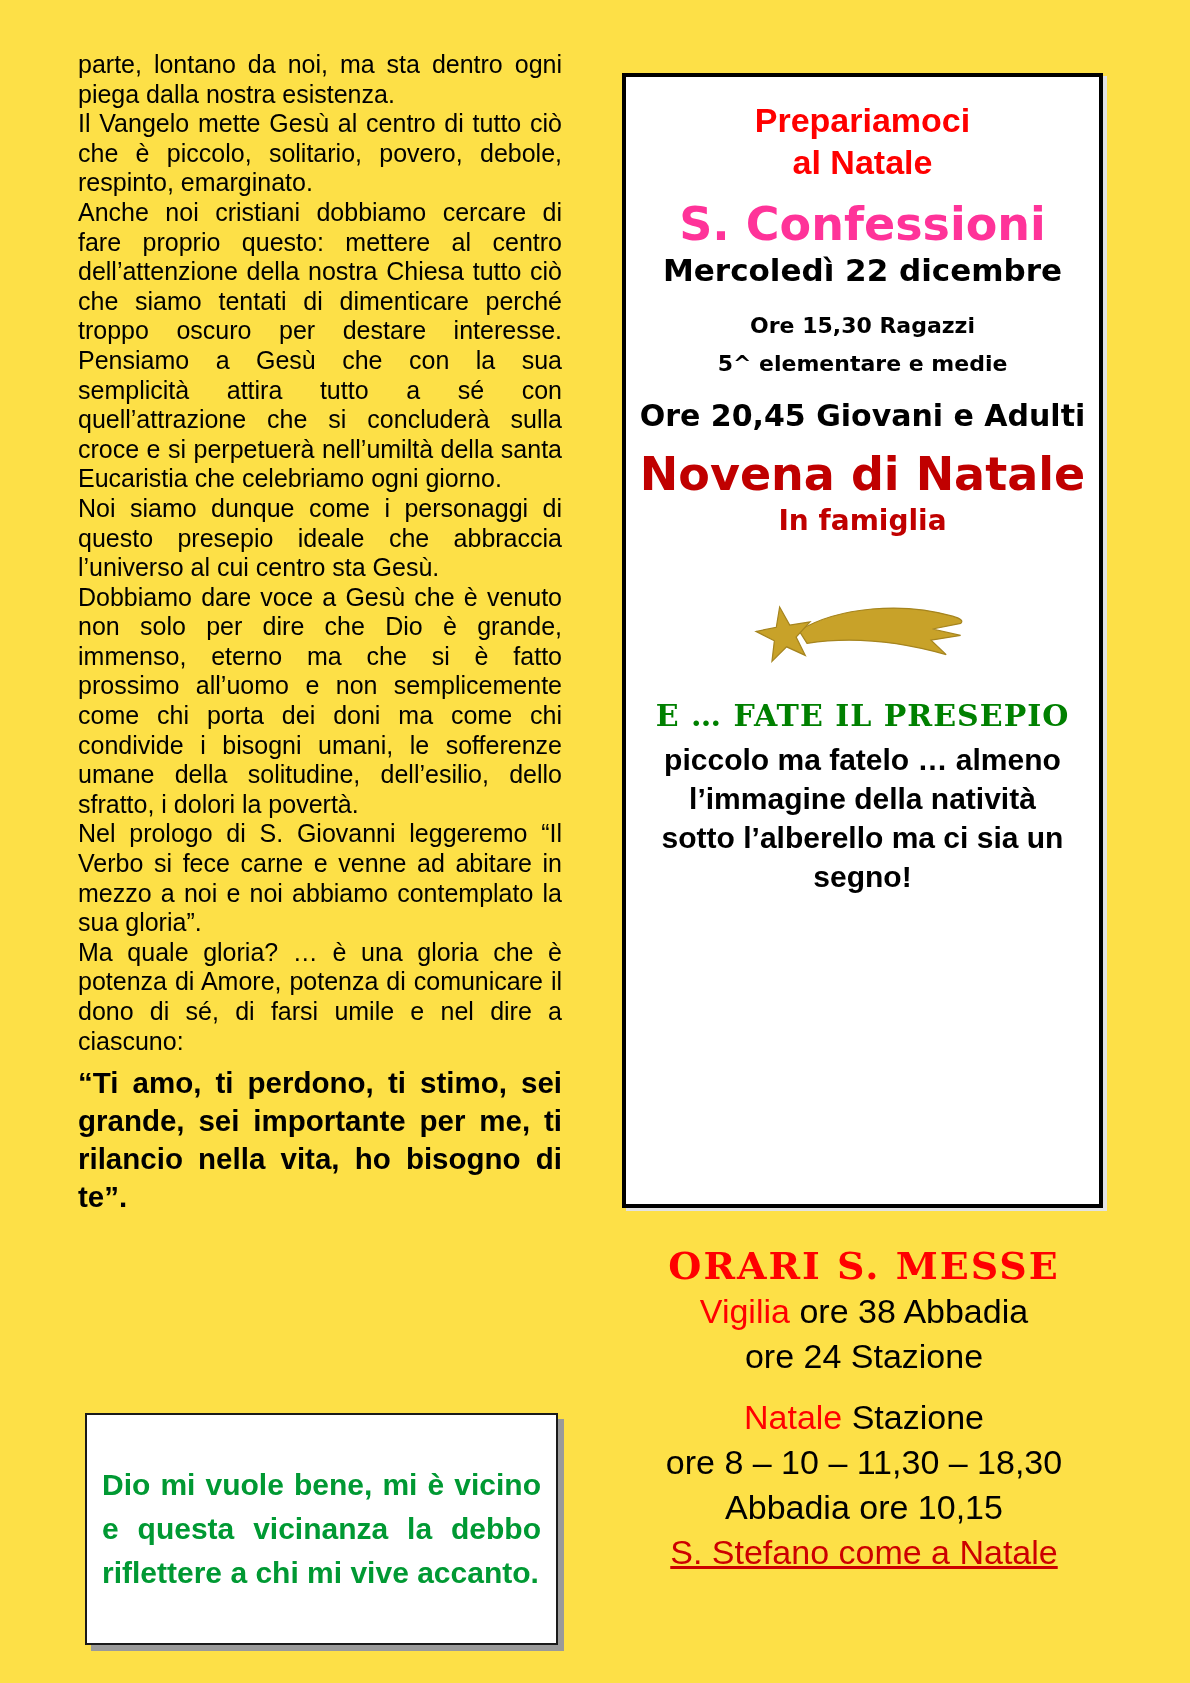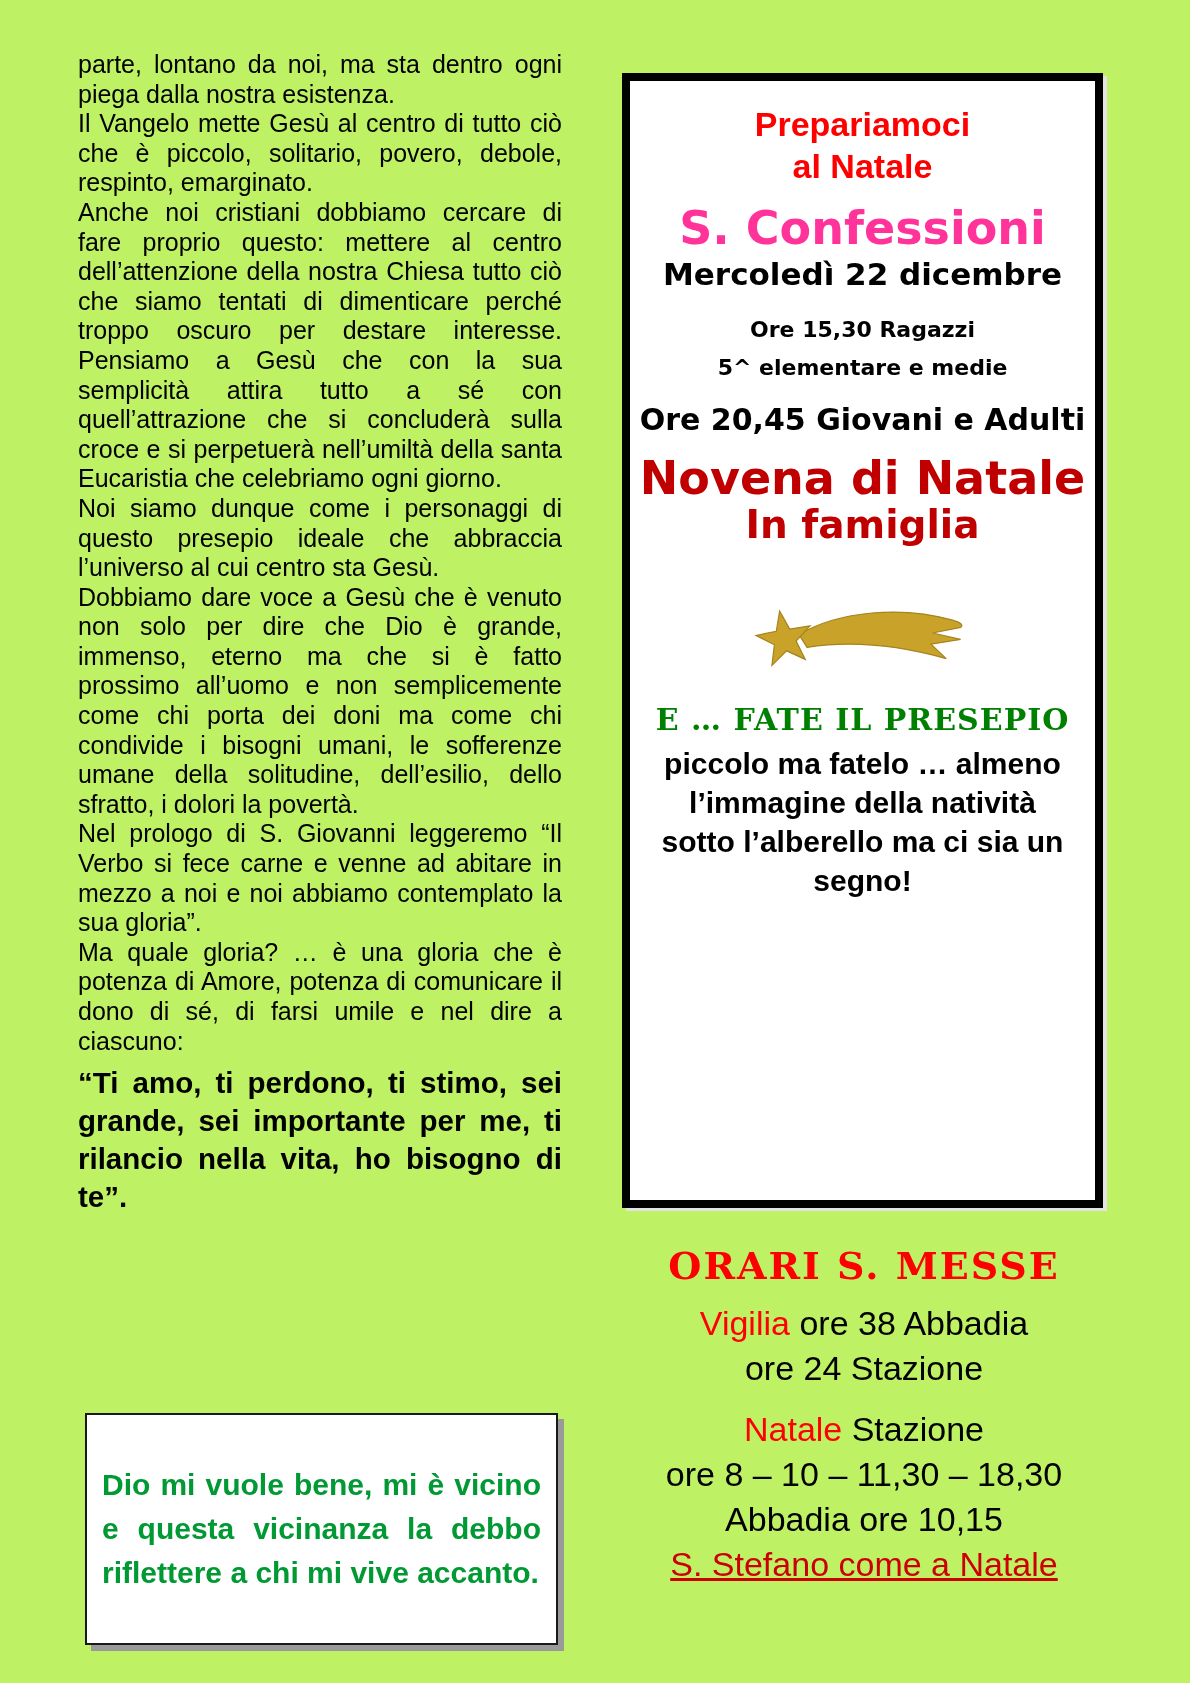--- a/index.html
+++ b/index.html
@@ -1,54 +1,54 @@
 <!DOCTYPE html>
 <html><head>
 <meta charset="utf-8">
 <style>
   html,body{margin:0;padding:0;background:#ffffff;}
-  .page{position:relative;width:1190px;height:1683px;background:#bef264;
+  .page{position:relative;width:1190px;height:1683px;background:#fde047;
         font-family:"Liberation Sans",sans-serif;color:#000;overflow:hidden;}
 
   
   .left-col{position:absolute;left:78px;top:50px;width:484px;}
   .body-p{margin:0;font-size:25px;line-height:29.6px;text-align:justify;}
   .quote{margin:8px 0 0 0;font-size:29.5px;line-height:38px;font-weight:bold;text-align:justify;}
 
   
   .green-box{position:absolute;left:85px;top:1413px;width:473px;height:232px;
              box-sizing:border-box;border:2px solid #1a1a1a;background:#fff;
              box-shadow:6px 6px 0 #9a9a9a;display:flex;align-items:center;}
   .green-box p{margin:0;padding:0 15px;font-size:30px;line-height:44px;font-weight:bold;
                color:#009933;text-align:justify;}
 
   
   .right-box{position:absolute;left:622px;top:73px;width:481px;height:1135px;
-             box-sizing:border-box;border:8px solid #000000;background:#fff;
+             box-sizing:border-box;border:4px solid #000000;background:#fff;
              box-shadow:4px 3px 0 #e3e3e3;text-align:center;
              font-family:"DejaVu Sans",sans-serif;}
   .rb-title{margin-top:22px;font-family:"Liberation Sans",sans-serif;font-weight:bold;
             font-size:34px;line-height:42px;color:#ff0000;}
   .rb-confessioni{margin-top:14px;font-weight:bold;font-size:46px;line-height:54px;color:#ff3399;}
   .rb-date{font-weight:bold;font-size:31px;line-height:38px;color:#000;}
   .rb-slot1{margin-top:18px;font-weight:bold;font-size:22px;line-height:38px;color:#000;}
   .rb-slot2{margin-top:14px;font-weight:bold;font-size:30px;line-height:38px;color:#000;white-space:nowrap;}
   .rb-novena{margin-top:12px;font-weight:bold;font-size:46px;line-height:54px;color:#c00000;white-space:nowrap;}
-  .rb-novena-sub{font-weight:bold;font-size:39px;line-height:40px;color:#c00000;}
+  .rb-novena-sub{font-weight:bold;font-size:28px;line-height:40px;color:#c00000;}
   .star{margin-top:48px;width:250px;height:80px;}
   .rb-note{margin:34px auto 0;width:434px;font-weight:bold;font-size:29px;line-height:38.5px;color:#c00000;}
   .rb-presepio-h{margin-top:24px;font-family:"DejaVu Serif",serif;font-weight:bold;
                  font-size:30px;line-height:38px;color:#008000;letter-spacing:1px;}
   .rb-presepio-t{margin:5px auto 0;width:424px;font-family:Liberation Sans, sans-serif;
                  font-weight:bold;font-size:30px;line-height:39px;color:#000;text-align:center;}
 
   
   .mass{position:absolute;left:586px;top:1243px;width:556px;text-align:center;}
   .mass-h{font-family:"DejaVu Serif",serif;font-weight:bold;font-size:38px;line-height:46px;
-          color:#ff0000;letter-spacing:2px;margin-bottom:12px;}
+          color:#ff0000;letter-spacing:2px;}
   .mass-line{font-size:34px;line-height:45px;color:#000;}
   .mass .red{color:#ff0000;}
   .mt{margin-top:16px;}
   .stefano{color:#cc0000;text-decoration:underline;}
 </style>
 </head>
 <body>
 
 <div class="page">
 

